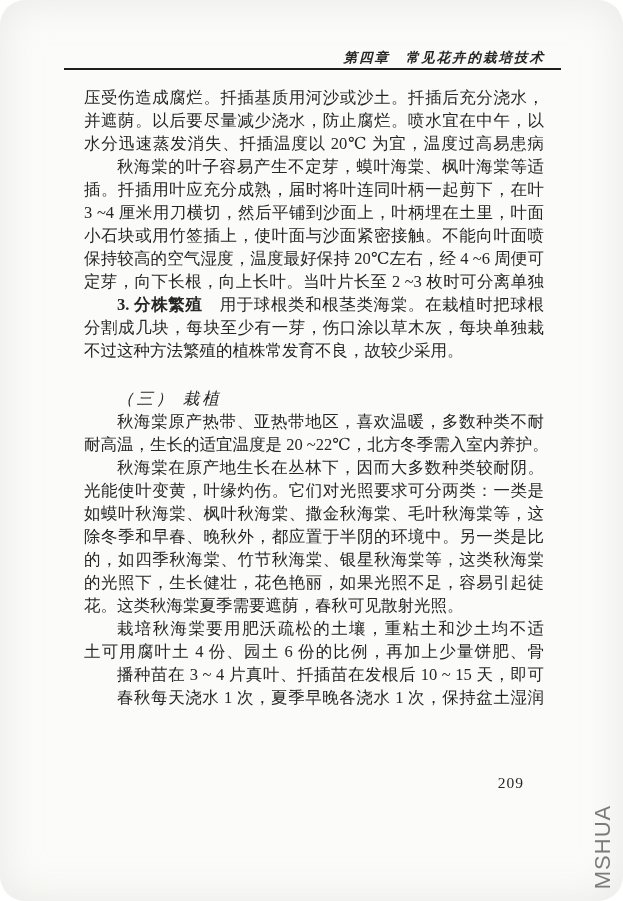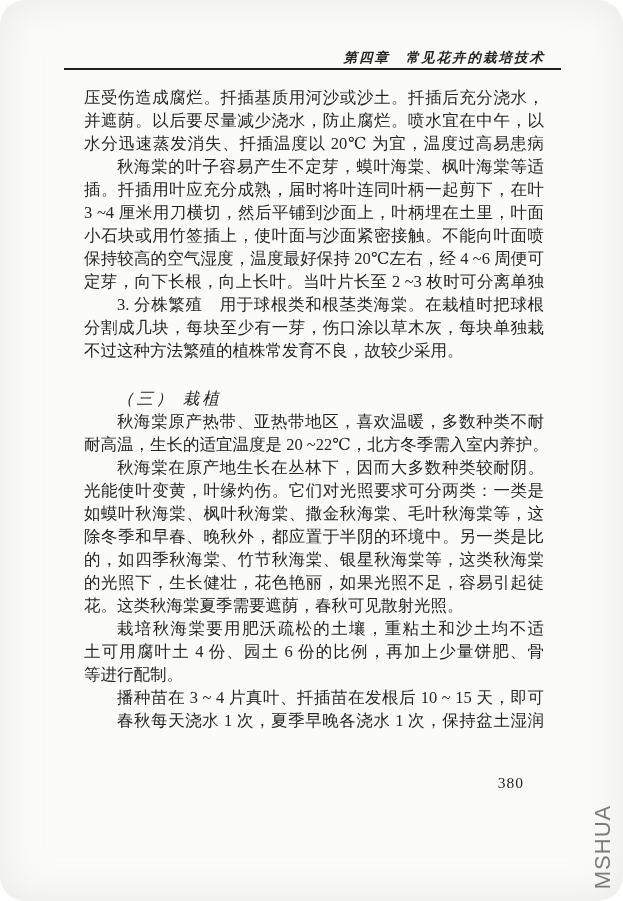--- a/index.html
+++ b/index.html
@@ -51,21 +51,21 @@
   }
   .line.full{
     white-space:normal;
     text-align:justify;
     text-align-last:justify;
     text-justify:inter-character;
     overflow:hidden;
   }
   .line.ind{padding-left:33px;}
   .line.kai{font-style:italic;letter-spacing:3px;margin-top:25px;}
-  .hei{font-weight:400;}
+  .hei{font-weight:700;}
   .page-number{
     position:absolute;
     top:774px;left:424px;width:100px;
     text-align:right;
     font-size:15.5px;
     letter-spacing:1px;
     color:var(--ink);
   }
   .watermark{
     position:absolute;
@@ -107,22 +107,21 @@
     <div class="line end"><span>耐高温，生长的适宜温度是 20 ~22℃，北方冬季需入室内养护。</span></div>
     <div class="line full ind"><span>秋海棠在原产地生长在丛林下，因而大多数种类较耐阴。强烈直射</span></div>
     <div class="line full"><span>光能使叶变黄，叶缘灼伤。它们对光照要求可分两类：一类是喜阴的，</span></div>
     <div class="line full"><span>如蟆叶秋海棠、枫叶秋海棠、撒金秋海棠、毛叶秋海棠等，这类秋海棠</span></div>
     <div class="line full"><span>除冬季和早春、晚秋外，都应置于半阴的环境中。另一类是比较喜光</span></div>
     <div class="line full"><span>的，如四季秋海棠、竹节秋海棠、银星秋海棠等，这类秋海棠在较充足</span></div>
     <div class="line full"><span>的光照下，生长健壮，花色艳丽，如果光照不足，容易引起徒长和落</span></div>
     <div class="line end"><span>花。这类秋海棠夏季需要遮荫，春秋可见散射光照。</span></div>
     <div class="line full ind"><span>栽培秋海棠要用肥沃疏松的土壤，重粘土和沙土均不适宜。盆栽用</span></div>
     <div class="line full"><span>土可用腐叶土 4 份、园土 6 份的比例，再加上少量饼肥、骨粉、草木灰</span></div>
-    <div class="line end"><span>等进行配制。</span></div>
     <div class="line full ind"><span>播种苗在 3 ~ 4 片真叶、扦插苗在发根后 10 ~ 15 天，即可分栽</span></div>
     <div class="line full ind"><span>春秋每天浇水 1 次，夏季早晚各浇水 1 次，保持盆土湿润即可，浇</span></div>
   </div>
 
-  <div class="page-number">380</div>
+  <div class="page-number">209</div>
 
   <div class="watermark">MSHUA</div>
 
 </div>
 
 </body></html>

